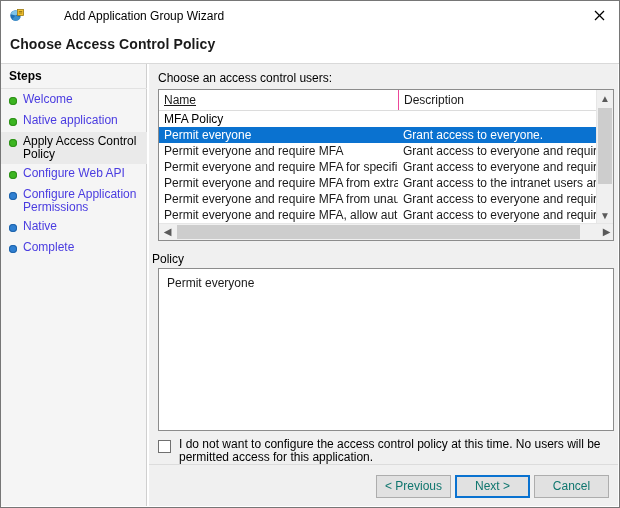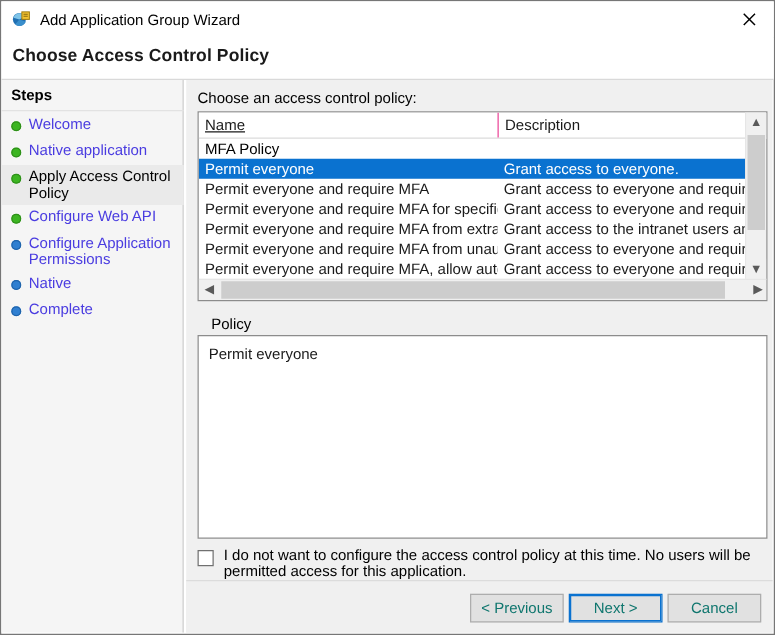--- a/index.html
+++ b/index.html
@@ -25,20 +25,21 @@
 
   
   .titlebar {
     position: absolute;
     left: 0; top: 0;
     width: 620px;
     height: 29px;
     background: #ffffff;
     display: flex;
     align-items: center;
+    gap: 32px;
   }
   .titlebar-icon {
     margin-left: 8px;
     width: 16px;
     height: 16px;
     flex: 0 0 auto;
   }
   .titlebar-text {
     margin-left: 7px;
     font-size: 12px;
@@ -156,21 +157,21 @@
     bottom: 1px;
     background: #f0f0f0;
   }
   .field-label {
     position: absolute;
     font-size: 12px;
     color: #000000;
     white-space: nowrap;
   }
   .label-choose { left: 9px; top: 7px; }
-  .label-policy { left: 20px; top: 188px; }
+  .label-policy { left: 3px; top: 188px; }
 
   
   .listview {
     position: absolute;
     left: 9px;
     top: 25px;
     width: 456px;
     height: 152px;
     box-sizing: border-box;
     background: #ffffff;
@@ -456,21 +457,21 @@
         </div>
         <div class="step">
           <span class="step-bullet todo"></span>
           <span class="step-label">Complete</span>
         </div>
       </div>
   </div>
 
   <div class="content">
 
-    <div class="field-label label-choose">Choose an access control policy:</div>
+    <div class="field-label label-choose">Choose an access control users:</div>
 
     <div class="listview">
       <div class="lv-header">
         <div class="lv-col lv-col-name">Name</div>
         <div class="lv-col lv-col-desc">Description</div>
       </div>
 
       <div class="lv-body" id="listview-body">
           <div class="lv-row group">
             <span class="lv-cell-name">MFA Policy</span>

